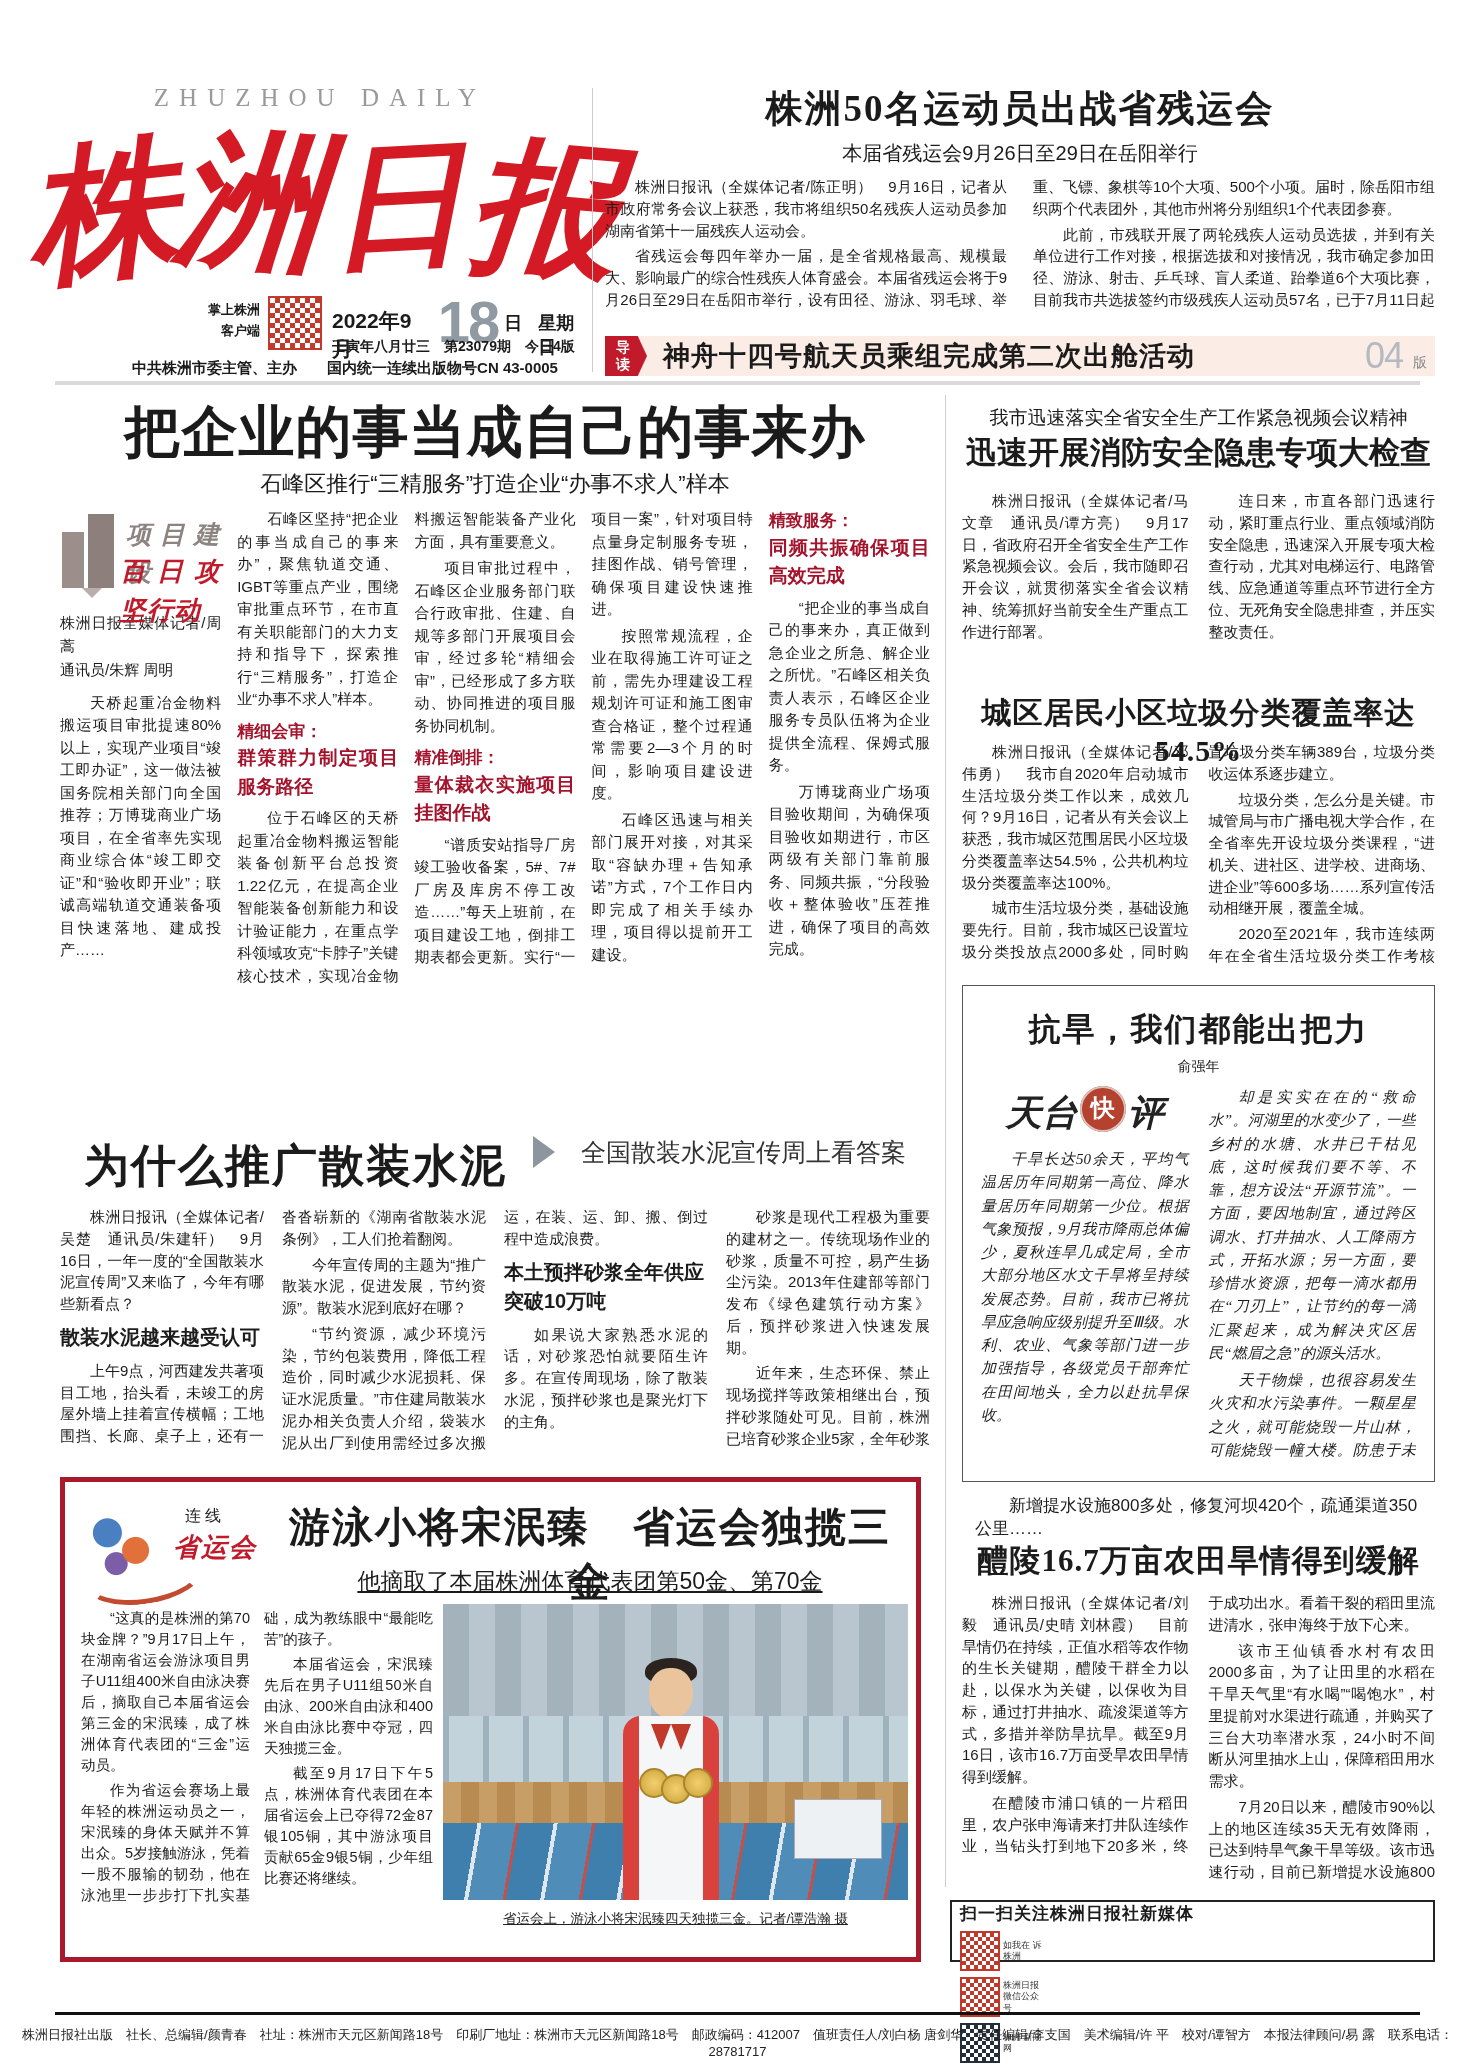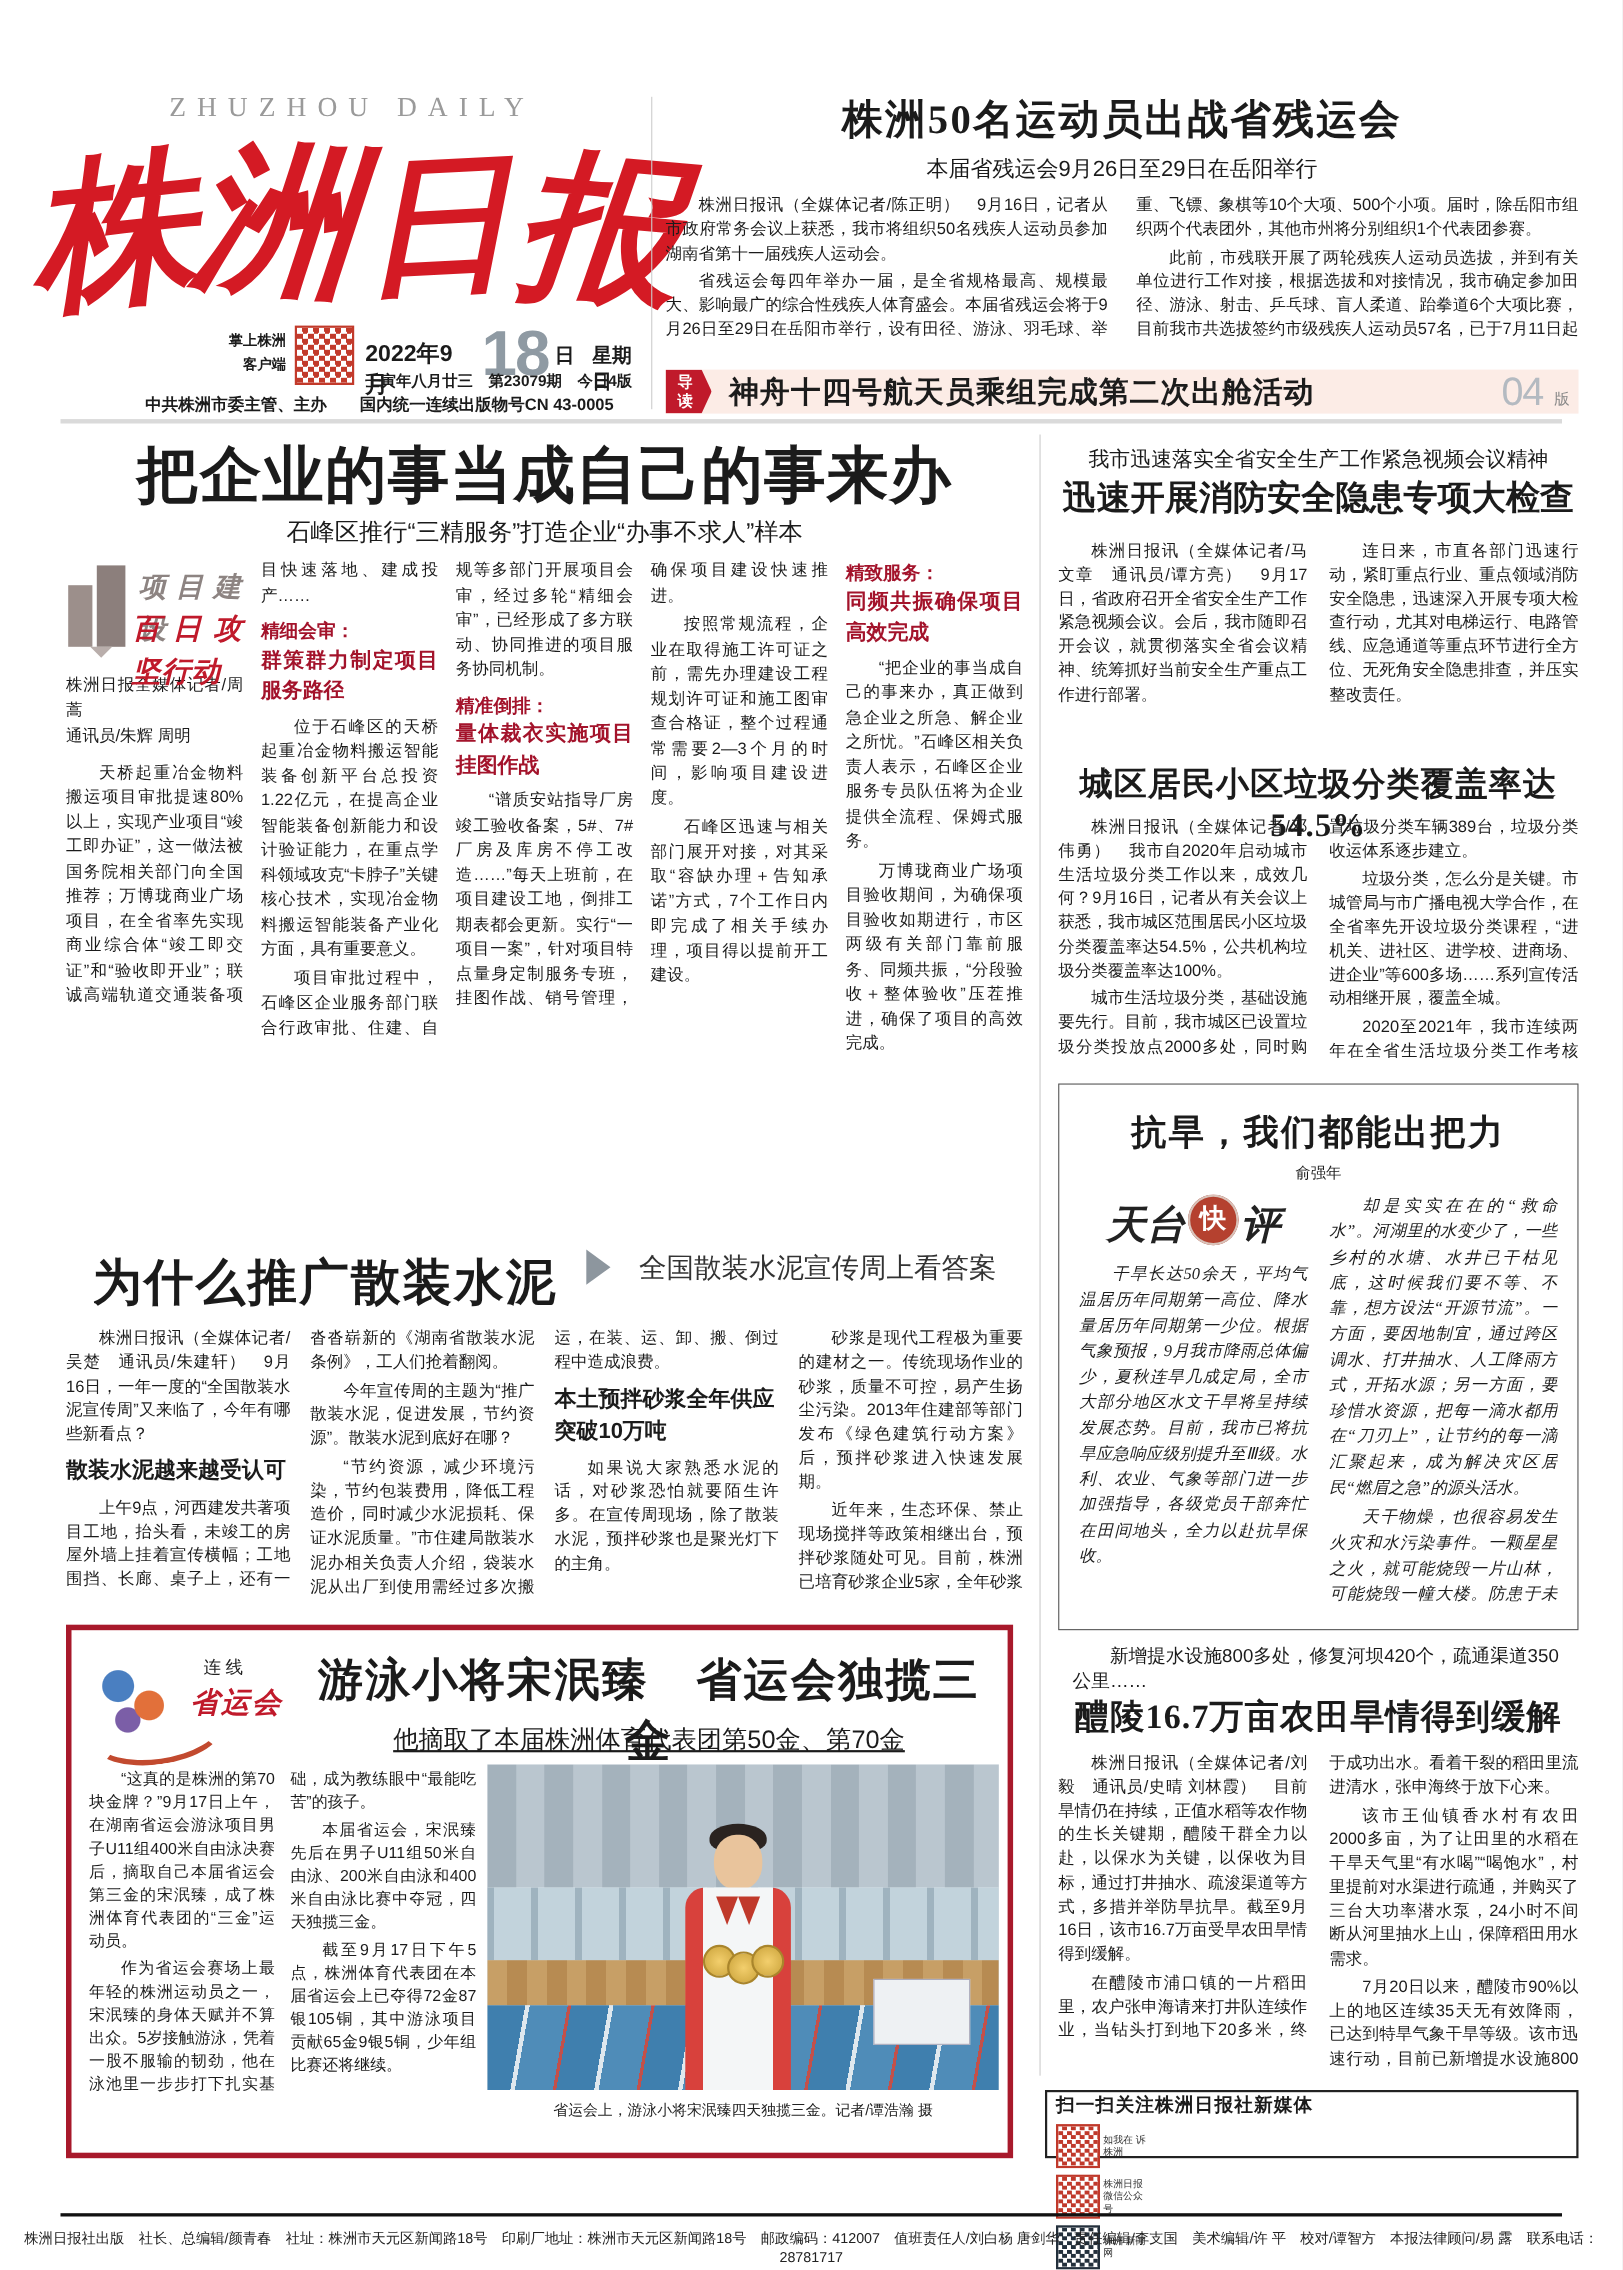--- a/index.html
+++ b/index.html
@@ -119,21 +119,21 @@
       background:repeating-linear-gradient(90deg,#c79f66 0 18px,#b78b52 18px 36px);}
   .ph-pool{position:absolute;left:0;top:74%;width:100%;height:26%;
       background:repeating-linear-gradient(100deg,#3f7fae 0 34px,#dfe8ee 34px 38px,#4f8cb8 38px 72px,#c3504a 72px 75px);}
   .ph-block{position:absolute;right:26px;top:66%;width:86px;height:58px;background:#eef1f3;border:1px solid #aab;}
   .boy-head{position:absolute;left:206px;top:64px;width:44px;height:50px;border-radius:46%;background:#e9c49c;}
   .boy-hair{position:absolute;left:202px;top:54px;width:52px;height:26px;border-radius:50% 50% 40% 40%;background:#2a2320;}
   .boy-body{position:absolute;left:180px;top:112px;width:96px;height:184px;border-radius:18px 18px 0 0;
       background:linear-gradient(90deg,#d8413c 0 16px,#f4f6f7 16px 80px,#d8413c 80px);}
   .medal{position:absolute;width:26px;height:26px;border-radius:50%;background:radial-gradient(#f3cf6d,#caa23a);border:2px solid #a9852c;}
   .ribbon{position:absolute;width:0;height:0;border:10px solid transparent;border-top:26px solid #c0392b;}
-  .caption{position:absolute;left:378px;top:428px;width:465px;text-align:center;font-size:13.5px;color:#222;}
+  .caption{position:absolute;left:378px;top:428px;width:465px;text-align:center;font-size:13.5px;color:#222;text-decoration:underline;}
   
   .scan{left:950px;top:1900px;width:485px;height:62px;border:2px solid #222;box-sizing:border-box;
         display:flex;align-items:flex-start;padding:0 8px;gap:6px;flex-direction:column;}
   .scan-title{font-size:17px;font-weight:bold;font-family:"Liberation Serif",serif;letter-spacing:1px;white-space:nowrap;}
   .scan-item{display:flex;align-items:center;gap:3px;}
   .scan-item .qr{width:36px;height:36px;background-size:8px 8px;}
   .qr-red{color:#c0392b;}
   .qr-dark{color:#23303c;}
   .scan-lab{font-size:9px;line-height:1.25;width:40px;color:#333;}
   
@@ -190,20 +190,21 @@
   <div class="abs ms-sub">石峰区推行“三精服务”打造企业“办事不求人”样本</div>
   <div class="abs ms-body just">
     <div class="logo-box">
       <div class="bld"></div>
       <div class="pj1">项目建设</div>
       <div class="pj2">百日攻坚行动</div>
     </div>
     <p class="byline">株洲日报全媒体记者/周蒿</p>
     <p class="byline" style="margin-top:-8px">通讯员/朱辉 周明</p>
     <p>天桥起重冶金物料搬运项目审批提速80%以上，实现产业项目“竣工即办证”，这一做法被国务院相关部门向全国推荐；万博珑商业广场项目，在全省率先实现商业综合体“竣工即交证”和“验收即开业”；联诚高端轨道交通装备项目快速落地、建成投产……</p>
+    <p>石峰区坚持“把企业的事当成自己的事来办”，聚焦轨道交通、IGBT等重点产业，围绕审批重点环节，在市直有关职能部门的大力支持和指导下，探索推行“三精服务”，打造企业“办事不求人”样本。</p>
     <div class="rsub">
       <b>精细会审：</b>
       <span>群策群力制定项目服务路径</span>
     </div>
     <p>位于石峰区的天桥起重冶金物料搬运智能装备创新平台总投资1.22亿元，在提高企业智能装备创新能力和设计验证能力，在重点学科领域攻克“卡脖子”关键核心技术，实现冶金物料搬运智能装备产业化方面，具有重要意义。</p>
     <p>项目审批过程中，石峰区企业服务部门联合行政审批、住建、自规等多部门开展项目会审，经过多轮“精细会审”，已经形成了多方联动、协同推进的项目服务协同机制。</p>
     <div class="rsub">
       <b>精准倒排：</b>
       <span>量体裁衣实施项目挂图作战</span>
     </div>

